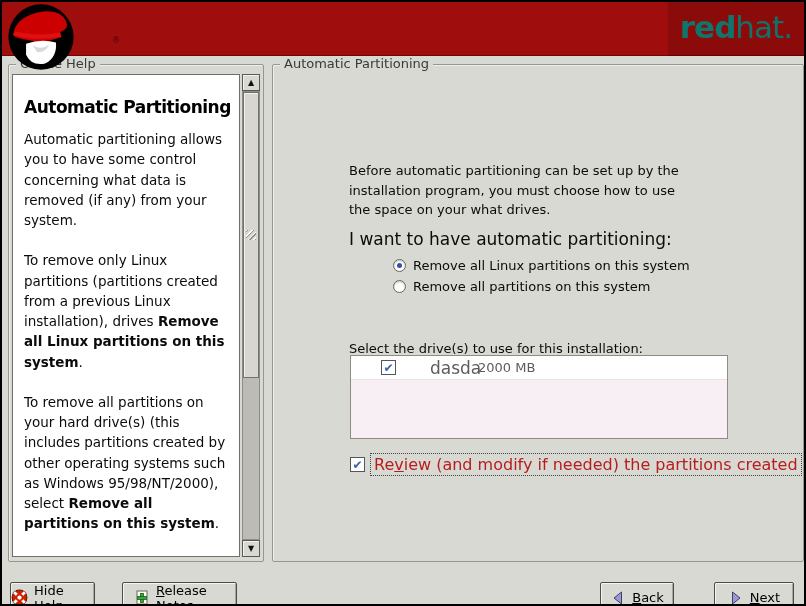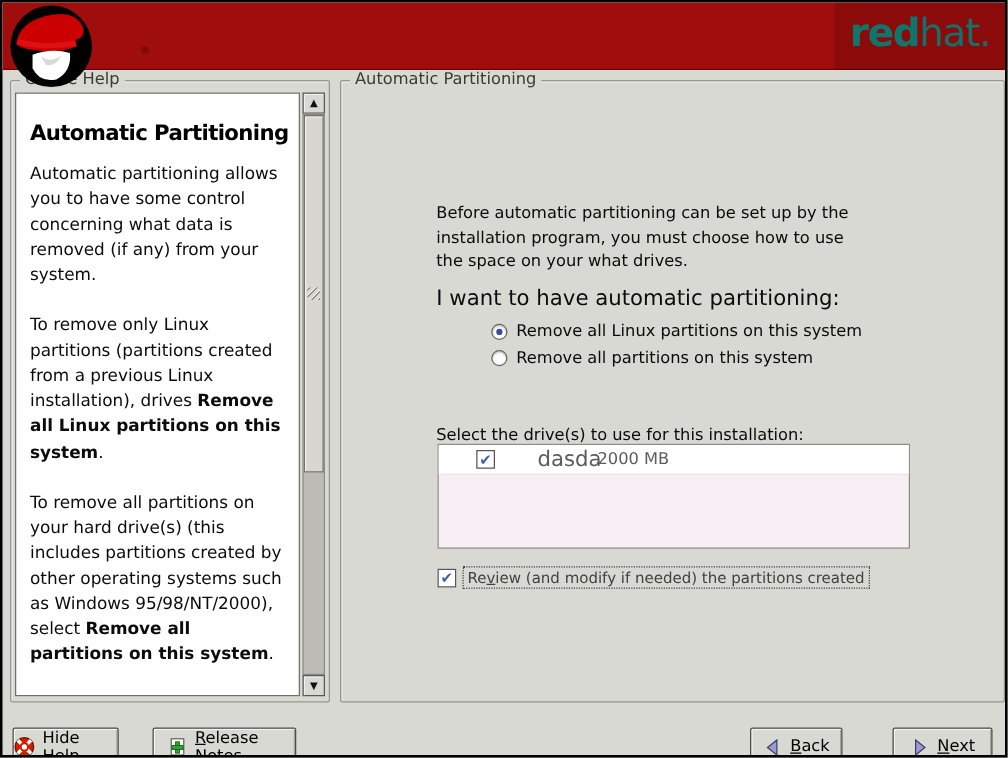--- a/index.html
+++ b/index.html
@@ -70,21 +70,21 @@
   .drive-row .checkbox { margin-left:30px; }
   .drive-name { margin-left:34px; width:40px; font-size:17px; color:#5c5c5c; }
   .drive-size { margin-left:8px; font-size:13px; color:#5c5c5c; }
 
   .checkbox { width:15px; height:15px; background:#fff; border:1px solid #55555e;
     position:relative; flex:none; display:flex; align-items:center; justify-content:center; }
   .checkmark { display:none; color:#3a62aa; font-size:12px; font-weight:bold; line-height:1; }
   .checkbox.checked .checkmark { display:block; }
 
   .review-row { position:absolute; left:77px; top:388px; display:flex; align-items:center; gap:5px; }
-  .review-label { font-size:12px; color:#404040; border:1px dotted #444;
+  .review-label { font-size:16px; color:#b91c1c; border:1px dotted #444;
     padding:1px 3px; white-space:nowrap; }
   .accel { text-decoration:underline; }
 
   
   .btn { position:absolute; top:580px; height:31px; background:#d9d9d4;
     border:1px solid #4d4d48; border-radius:2px;
     box-shadow: inset 1px 1px 0 #f4f4f1, inset -1px -1px 0 #a7a6a0;
     display:flex; align-items:center; justify-content:center; gap:6px;
     font-size:13px; color:#000; cursor:default; }
   #btn-hide-help { left:8px; width:85px; }

